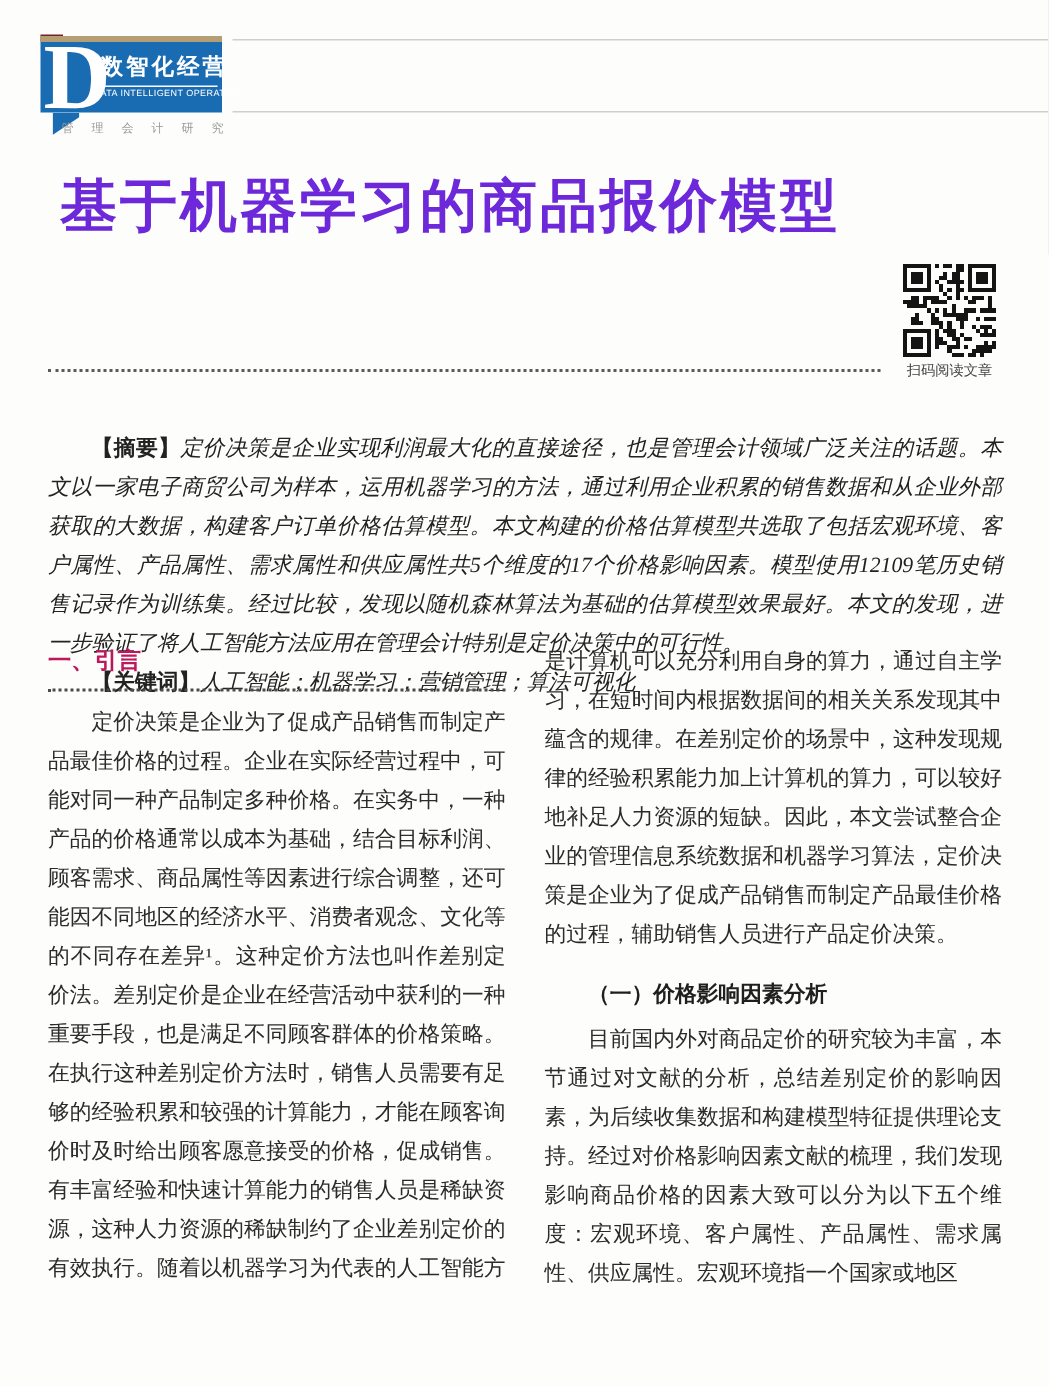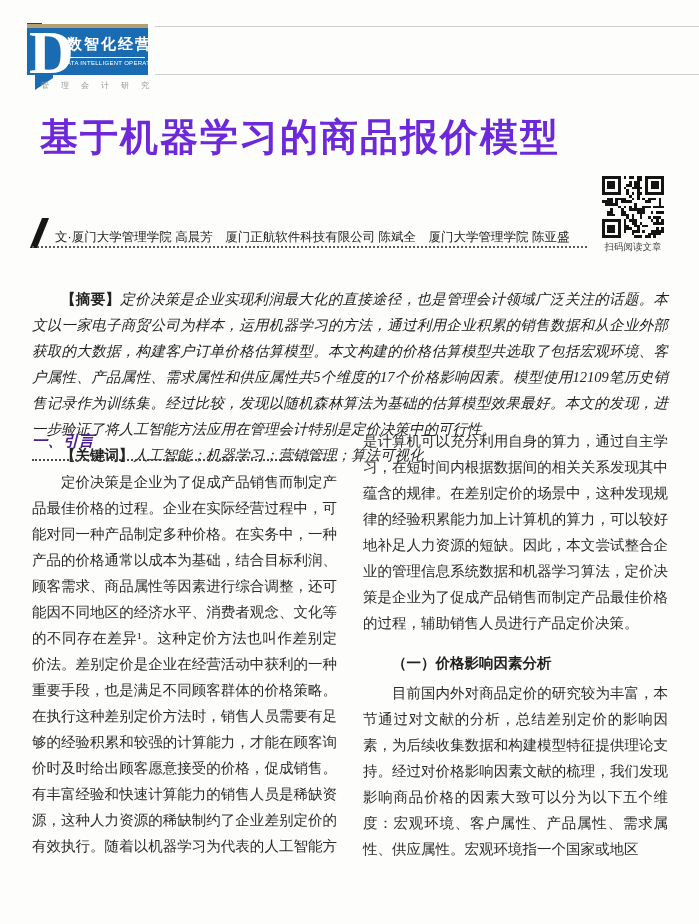--- a/index.html
+++ b/index.html
@@ -54,22 +54,22 @@
   .abs-label{font-family:"Liberation Sans",sans-serif;font-weight:bold;font-style:normal;}
   .kai{font-style:italic;}
   .keywords{margin-top:2px;}
   
   .columns{
     position:absolute;left:32px;right:31px;top:428px;height:434px;overflow:hidden;
     display:flex;gap:26px;
   }
   .col{flex:1 1 0;font-size:14.5px;line-height:26px;text-align:justify;color:#2b2b2b;}
   .sec-heading{
-    font-family:"Liberation Sans",sans-serif;font-size:15.5px;font-weight:bold;color:#4c1d95;
-    margin:0 0 8px;padding-bottom:5px;border-bottom:2.5px dotted #4a4a4a;font-style:italic;
+    font-family:"Liberation Sans",sans-serif;font-size:15.5px;font-weight:bold;color:#be185d;
+    margin:0 0 8px;padding-bottom:5px;border-bottom:2.5px dotted #4a4a4a;
   }
   .sec-heading.second{margin-top:16px;}
   .sub-heading{
     font-family:"Liberation Sans",sans-serif;font-size:14.5px;font-weight:bold;color:#1f1f1f;
     margin:2px 0 4px;text-indent:2em;
   }
   .col p.para{margin:0;text-indent:2em;}
   .col p.cont{margin:0 0 14px;text-indent:0;}
   
   .footnote{position:absolute;left:32px;right:31px;top:858px;}
@@ -352,24 +352,20 @@
         <rect x="12" y="22" width="1" height="1"></rect>
         <rect x="13" y="22" width="1" height="1"></rect>
         <rect x="14" y="22" width="1" height="1"></rect>
         <rect x="16" y="22" width="1" height="1"></rect>
         <rect x="17" y="22" width="1" height="1"></rect>
         <rect x="19" y="22" width="1" height="1"></rect>
       </svg>
     <div class="qr-caption">扫码阅读文章</div>
   </div>
 
-  <div class="byline-row">
-    <div class="slash"></div>
-    <div class="byline-text">文·厦门大学管理学院 高晨芳　厦门正航软件科技有限公司 陈斌全　厦门大学管理学院 陈亚盛</div>
-  </div>
   <div class="byline-rule"></div>
 
   <div class="abstract-wrap">
     <p><span class="abs-label">【摘要】</span><span class="kai">定价决策是企业实现利润最大化的直接途径，也是管理会计领域广泛关注的话题。本文以一家电子商贸公司为样本，运用机器学习的方法，通过利用企业积累的销售数据和从企业外部获取的大数据，构建客户订单价格估算模型。本文构建的价格估算模型共选取了包括宏观环境、客户属性、产品属性、需求属性和供应属性共5个维度的17个价格影响因素。模型使用12109笔历史销售记录作为训练集。经过比较，发现以随机森林算法为基础的估算模型效果最好。本文的发现，进一步验证了将人工智能方法应用在管理会计特别是定价决策中的可行性。</span></p>
     <p class="keywords"><span class="abs-label">【关键词】</span><span class="kai">人工智能；机器学习；营销管理；算法可视化</span></p>
   </div>
 
   <div class="columns">
     <div class="col">
       <h3 class="sec-heading">一、引言</h3>

